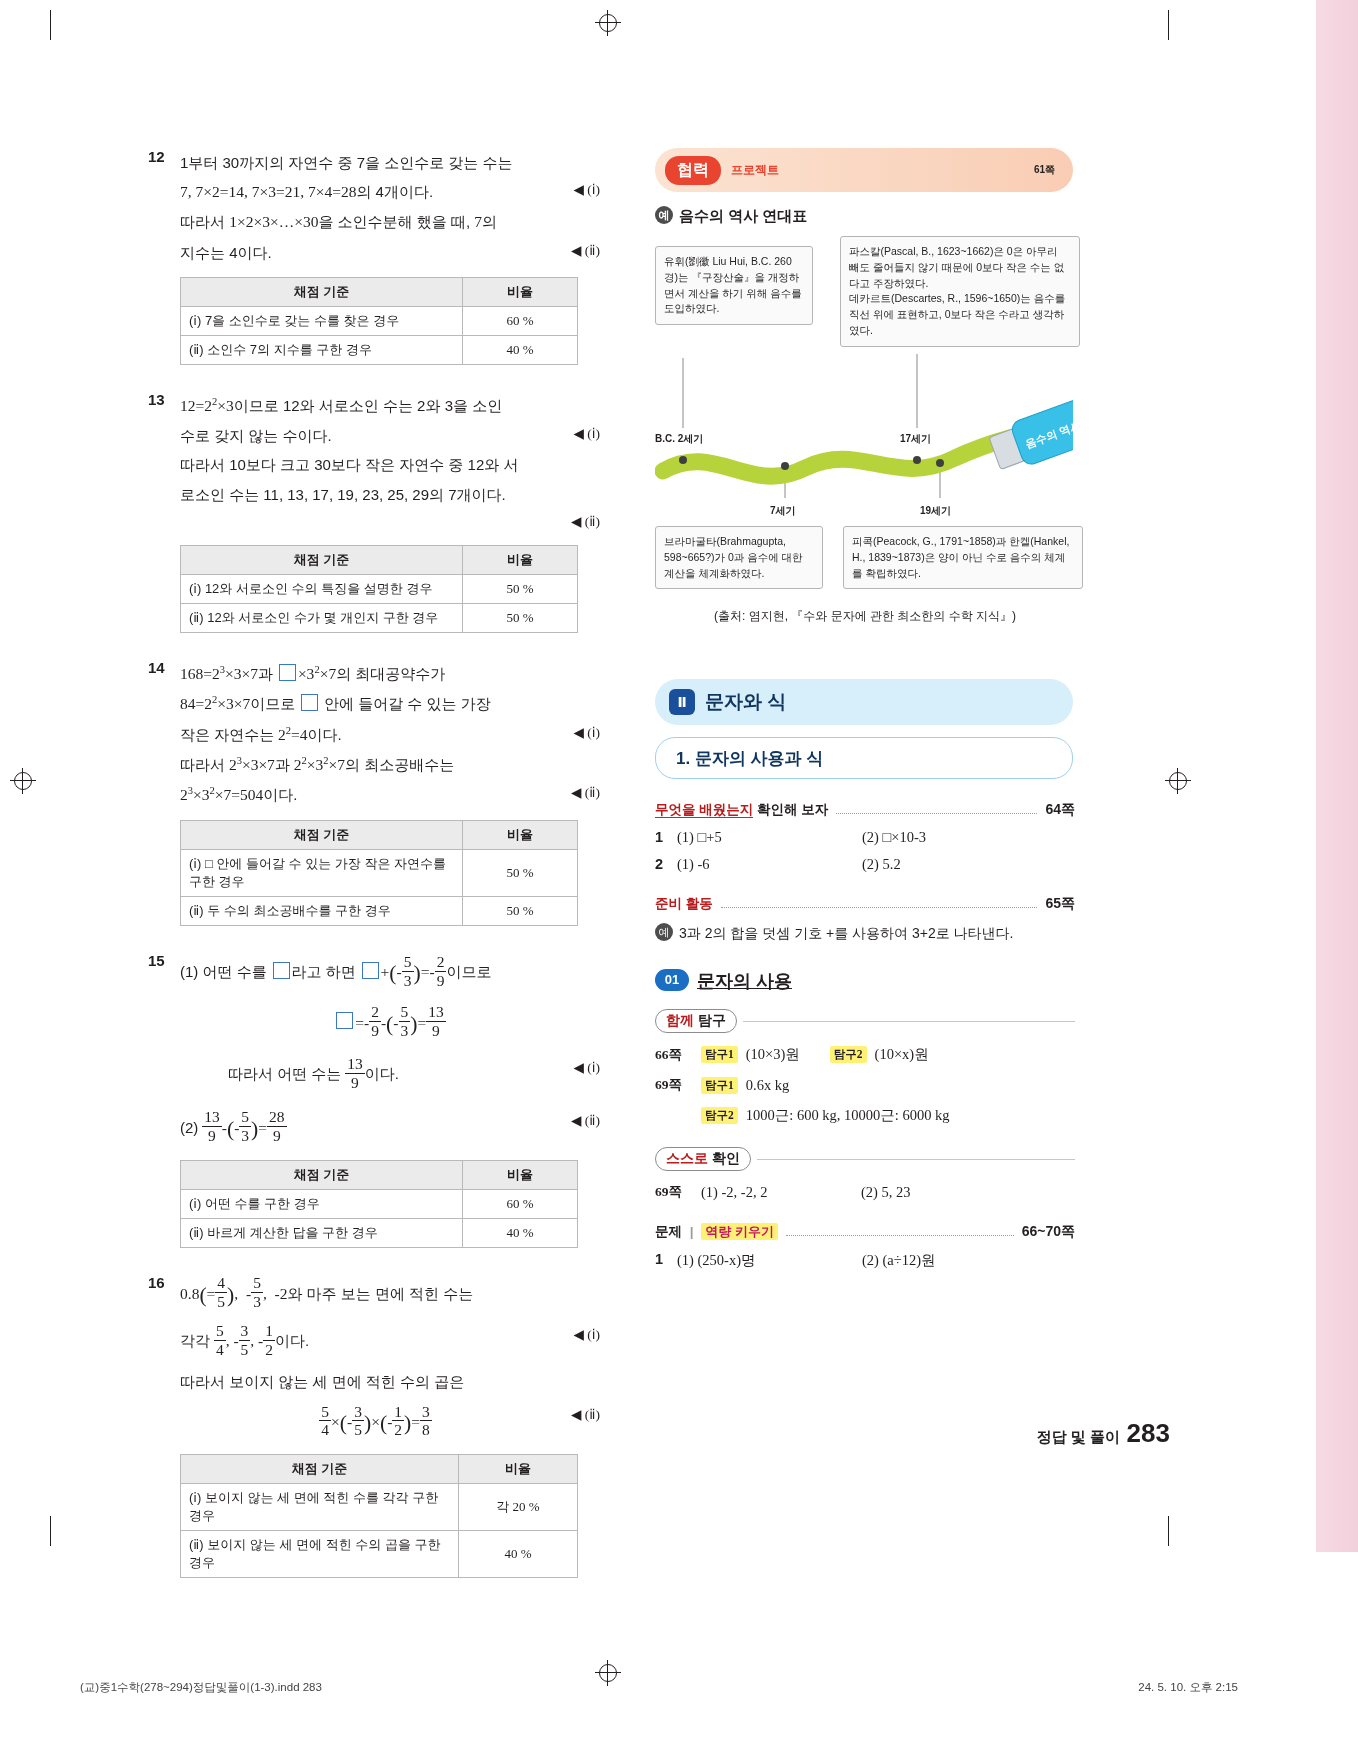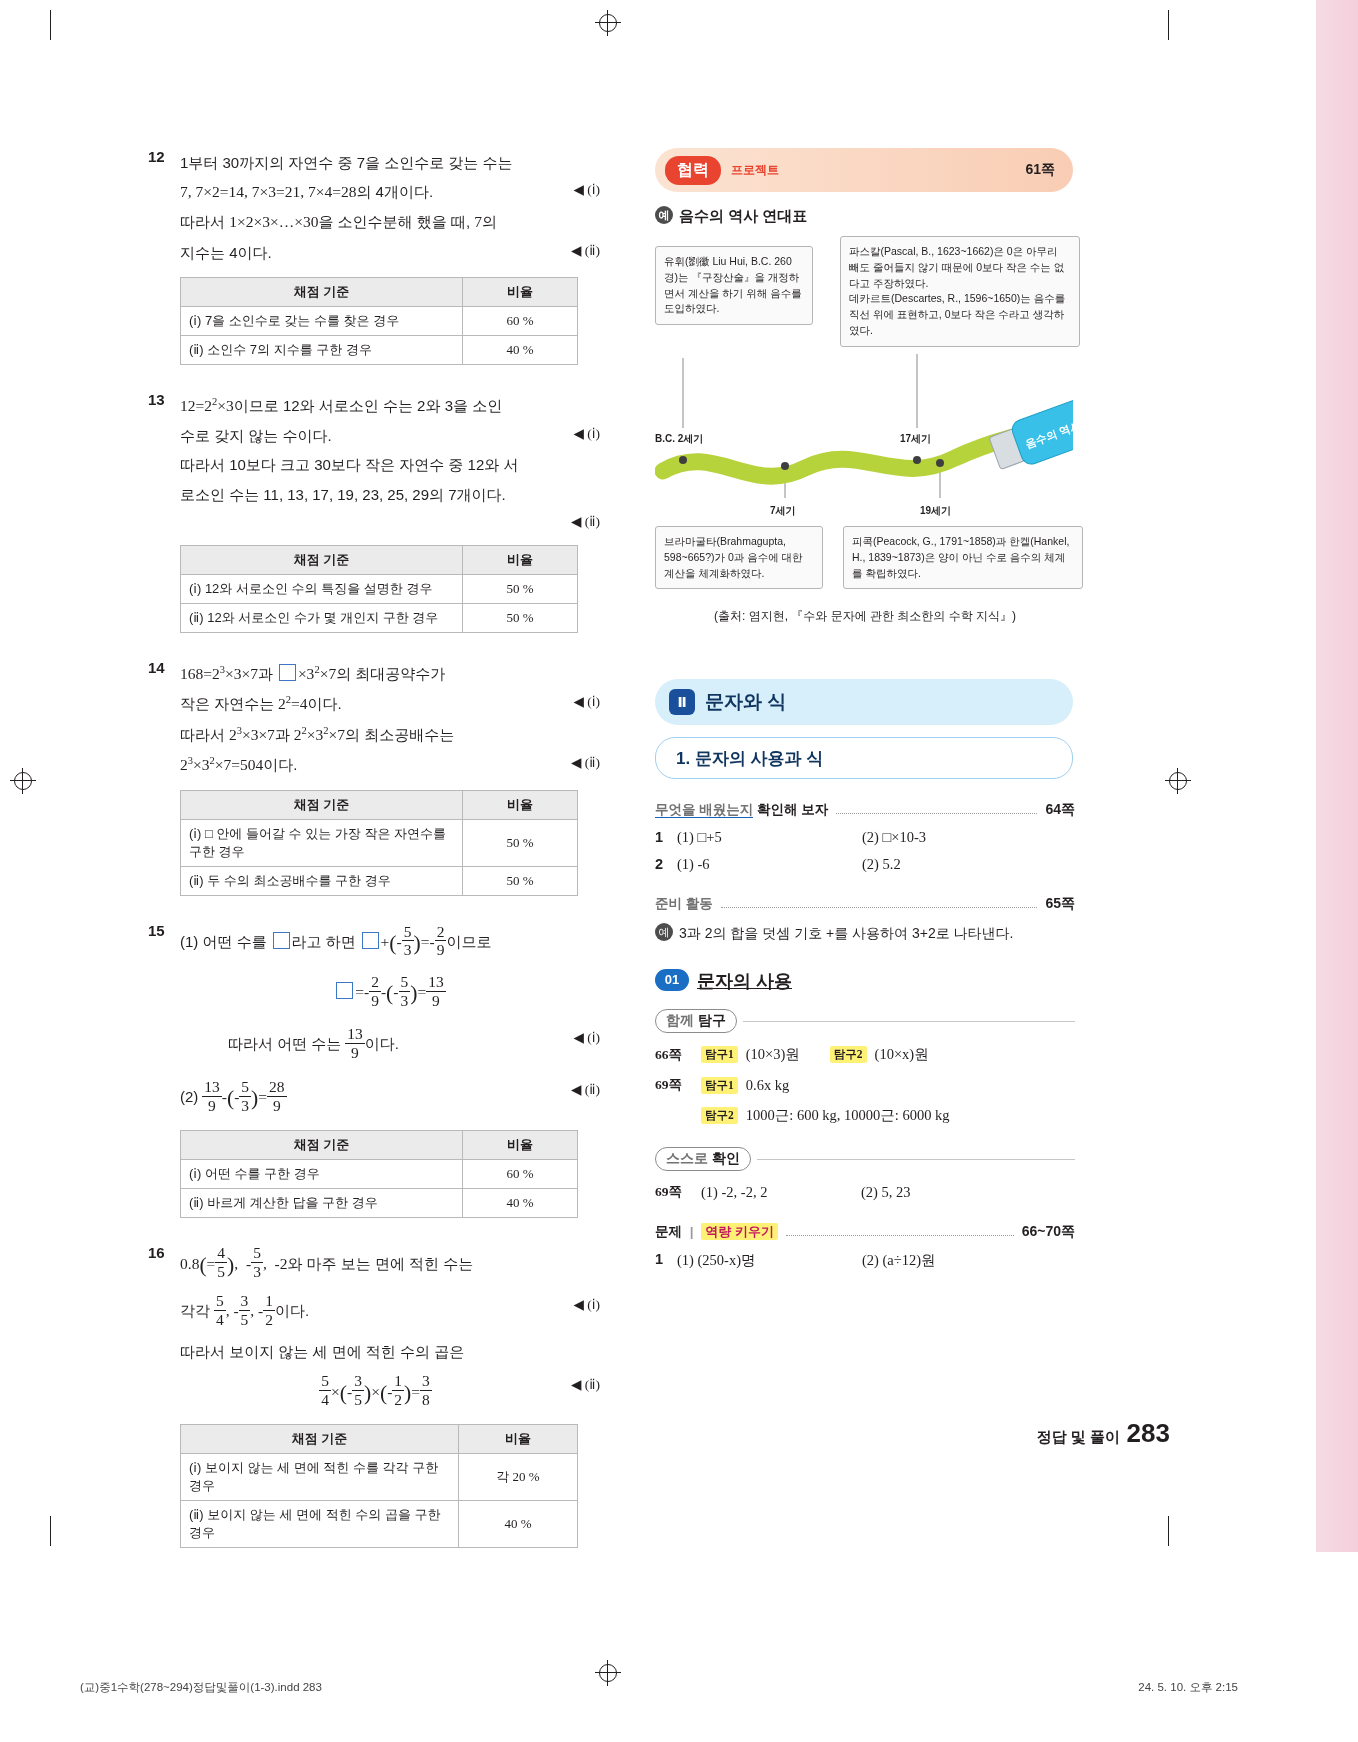--- a/index.html
+++ b/index.html
@@ -47,21 +47,21 @@
   .frac .d{display:block;padding:0 2px;line-height:1.15;}
   .box{display:inline-block;width:15px;height:15px;border:1.3px solid #3b78c3;vertical-align:-2px;margin:0 2px;}
   sup{font-size:0.68em;}
 
   
   .proj-header{position:relative;width:418px;height:44px;border-radius:22px;
       background:linear-gradient(to right,#fbe3d2,#f9cdb4);display:flex;align-items:center;}
   .proj-badge{margin-left:10px;background:#e8442f;color:#fff;font-weight:bold;font-size:16px;
       padding:4px 12px;border-radius:14px;}
   .proj-title{margin-left:10px;color:#e8442f;font-weight:bold;font-size:12px;}
-  .proj-page{position:absolute;right:18px;font-weight:bold;font-size:14px;color:#231f20;}
+  .proj-page{position:absolute;right:18px;font-weight:bold;font-size:10px;color:#231f20;}
 
   .ex-badge{display:inline-block;width:18px;height:18px;border-radius:50%;background:#4d4d4d;color:#fff;
       font-size:11px;line-height:18px;text-align:center;vertical-align:2px;margin-right:6px;}
   .sub-head{font-size:15px;font-weight:bold;margin:14px 0 10px 0;}
 
   .timeline{position:relative;width:418px;height:300px;margin-top:6px;}
   .tl-box{position:absolute;border:1px solid #b5b5b5;background:#fafafa;border-radius:3px;
       padding:7px 8px;font-size:10.5px;line-height:1.5;}
   .tl-label{position:absolute;font-size:10px;font-weight:bold;}
   .source{font-size:12px;text-align:center;margin-top:10px;}
@@ -72,21 +72,21 @@
   .chap-title{margin-left:10px;font-size:19px;font-weight:bold;color:#10355e;}
 
   .sec-bar{width:396px;height:40px;border-radius:20px;border:1.5px solid #9fd0ef;display:flex;align-items:center;
       margin-top:12px;padding-left:20px;}
   .sec-title{font-size:17px;font-weight:bold;color:#10355e;}
 
   .dot-head{display:flex;align-items:baseline;margin-top:22px;font-size:13.5px;}
   .dot-head .lbl{font-weight:bold;white-space:nowrap;}
   .dot-head .dots{flex:1;border-bottom:1.5px dotted #9a9a9a;margin:0 8px 4px 8px;}
   .dot-head .pg{font-weight:bold;font-size:14px;white-space:nowrap;}
-  .hl-blue{color:#737373;}
+  .hl-blue{color:#b91c1c;}
   .underline-ko{border-bottom:1px solid #1565c0;}
 
   .ansrow{display:flex;font-size:14.5px;font-family:"Liberation Serif",serif;margin-top:10px;}
   .ansrow .idx{width:22px;font-weight:bold;font-family:"Liberation Sans",sans-serif;color:#231f20;}
   .ansrow .a1{width:185px;}
   .ansrow .a2{flex:1;}
 
   .circ-num{display:inline-block;width:34px;height:22px;border-radius:11px;background:#1a6fc4;color:#fff;
       font-size:13px;font-weight:bold;text-align:center;line-height:22px;margin-right:8px;vertical-align:3px;}
   .blk-head{margin-top:26px;font-size:18px;font-weight:bold;text-decoration:underline;}
@@ -183,20 +183,21 @@
           <td class="ratio">50 %</td>
         </tr>
       </tbody>
         </table>
     </div>
 
     <div class="qitem">
       <div class="qnum">14</div>
       <div class="qbody">
         <div>168=2<sup>3</sup>×3×7<span class="ko">과</span> <span class="box"></span>×3<sup>2</sup>×7<span class="ko">의 최대공약수가</span></div>
+        <div>84=2<sup>2</sup>×3×7<span class="ko">이므로</span> <span class="box"></span> <span class="ko">안에 들어갈 수 있는 가장</span></div>
         <div><span class="ko">작은 자연수는</span> 2<sup>2</sup>=4<span class="ko">이다.</span>
           <span class="mark">◀ (ⅰ)</span></div>
         <div><span class="ko">따라서</span> 2<sup>3</sup>×3×7<span class="ko">과</span> 2<sup>2</sup>×3<sup>2</sup>×7<span class="ko">의 최소공배수는</span></div>
         <div>2<sup>3</sup>×3<sup>2</sup>×7=504<span class="ko">이다.</span>
           <span class="mark">◀ (ⅱ)</span></div>
       </div>
       <table class="rubric">
         <tbody>
             <tr>
           <th>채점 기준</th>

